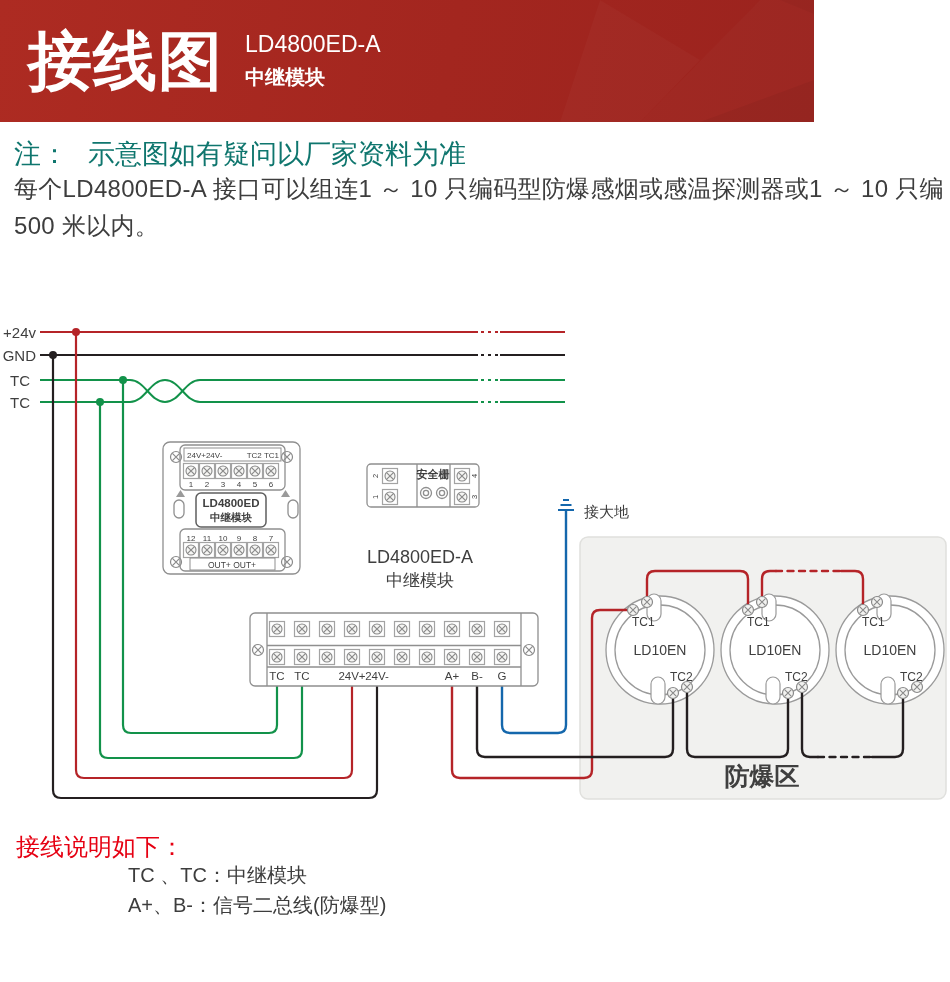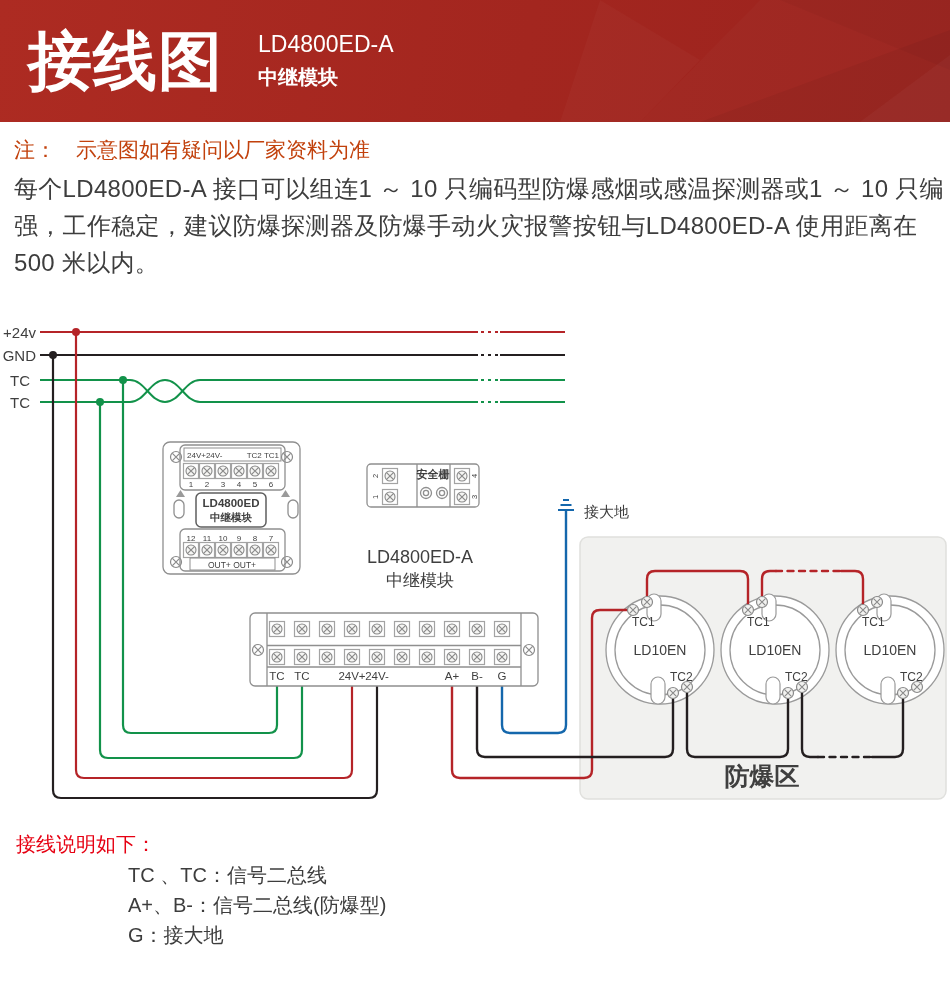--- a/index.html
+++ b/index.html
@@ -3,42 +3,42 @@
 <meta charset="utf-8">
 <style>
   html,body{margin:0;padding:0;}
   body{
     width:950px;height:982px;position:relative;background:#ffffff;
     font-family:"Liberation Sans","DejaVu Sans",sans-serif;
     overflow:hidden;
   }
   
   .banner{
-    position:absolute;left:0;top:0;width:950px;height:122px;
+    position:absolute;left:0;top:0;width:814px;height:122px;
     background:linear-gradient(100deg,#ad2b22 0%,#a3261f 55%,#9b231e 100%);
-    display:flex;align-items:center;overflow:hidden;gap:13px;
+    display:flex;align-items:center;overflow:hidden;
   }
   .banner svg.facets{position:absolute;left:0;top:0;}
   .banner h1{
     position:relative;margin:0 0 0 28px;font-size:64px;line-height:1;
     font-weight:bold;color:#ffffff;letter-spacing:1px;
   }
   .banner-sub{position:relative;margin-left:22px;color:#ffffff;}
   .banner-model{font-size:23px;line-height:1.2;}
   .banner-name{font-size:20px;margin-top:5px;font-weight:bold;}
   
-  .note{position:absolute;left:14px;top:136px;font-size:21px;color:#c2410c;white-space:nowrap;}
+  .note{position:absolute;left:14px;top:136px;font-size:27px;color:#0f766e;white-space:nowrap;}
   .note .note-prefix{margin-right:20px;}
   .para{position:absolute;left:14px;top:170px;font-size:24px;color:#3d3d3d;}
   .para .pline{line-height:37px;white-space:nowrap;letter-spacing:0.3px;}
   
   svg.diagram{position:absolute;left:0;top:315px;}
   svg.diagram text{fill:#3f3f3f;}
   
-  .legend-title{position:absolute;left:16px;top:831px;font-size:20px;color:#e60012;white-space:nowrap;}
+  .legend-title{position:absolute;left:16px;top:831px;font-size:24px;color:#e60012;white-space:nowrap;}
   .legend-items{position:absolute;left:128px;top:860px;font-size:20px;color:#3d3d3d;}
   .legend-items .litem{line-height:30px;white-space:nowrap;}
 </style>
 </head>
 <body>
 
 <header class="banner">
   <svg class="facets" width="950" height="122">
     <polygon points="640,122 760,0 950,0 950,122" fill="rgba(255,255,255,0.02)"></polygon>
     <polygon points="700,122 950,30 950,122" fill="rgba(0,0,0,0.045)"></polygon>
@@ -51,21 +51,20 @@
     <div class="banner-model">LD4800ED-A</div>
     <div class="banner-name">中继模块</div>
   </div>
 </header>
 
 <div class="note">
   <span class="note-prefix">注：</span><span>示意图如有疑问以厂家资料为准</span>
 </div>
 <div class="para">
   <div class="pline">每个LD4800ED-A 接口可以组连1 ～ 10 只编码型防爆感烟或感温探测器或1 ～ 10 只编</div>
-  <div class="pline">强，工作稳定，建议防爆探测器及防爆手动火灾报警按钮与LD4800ED-A 使用距离在</div>
   <div class="pline">500 米以内。</div>
 </div>
 
 <svg class="diagram" width="950" height="500" viewBox="0 315 950 500">
   <defs>
     <g id="sq-screw">
       <rect x="-7.5" y="-7.5" width="15" height="15" fill="#ffffff" stroke="#a3a3a3" stroke-width="1.2"></rect>
       <circle r="5" fill="#f5f5f3" stroke="#8a8a8a" stroke-width="1.1"></circle>
       <path d="M-3.2,-3.2 L3.2,3.2 M-3.2,3.2 L3.2,-3.2" stroke="#8a8a8a" stroke-width="1.2"></path>
     </g>
@@ -319,16 +318,15 @@
       <text x="377" y="680">24V-</text>
       <text x="452" y="680">A+</text>
       <text x="477" y="680">B-</text>
       <text x="502" y="680">G</text>
     </g>
   </g>
 </svg>
 
 <div class="legend-title">接线说明如下：</div>
 <div class="legend-items">
-  <div class="litem">TC 、TC：信号二总线</div>
+  <div class="litem">TC 、TC：中继模块</div>
   <div class="litem">A+、B-：信号二总线(防爆型)</div>
-  <div class="litem">G：接大地</div>
 </div>
 
 </body></html>

